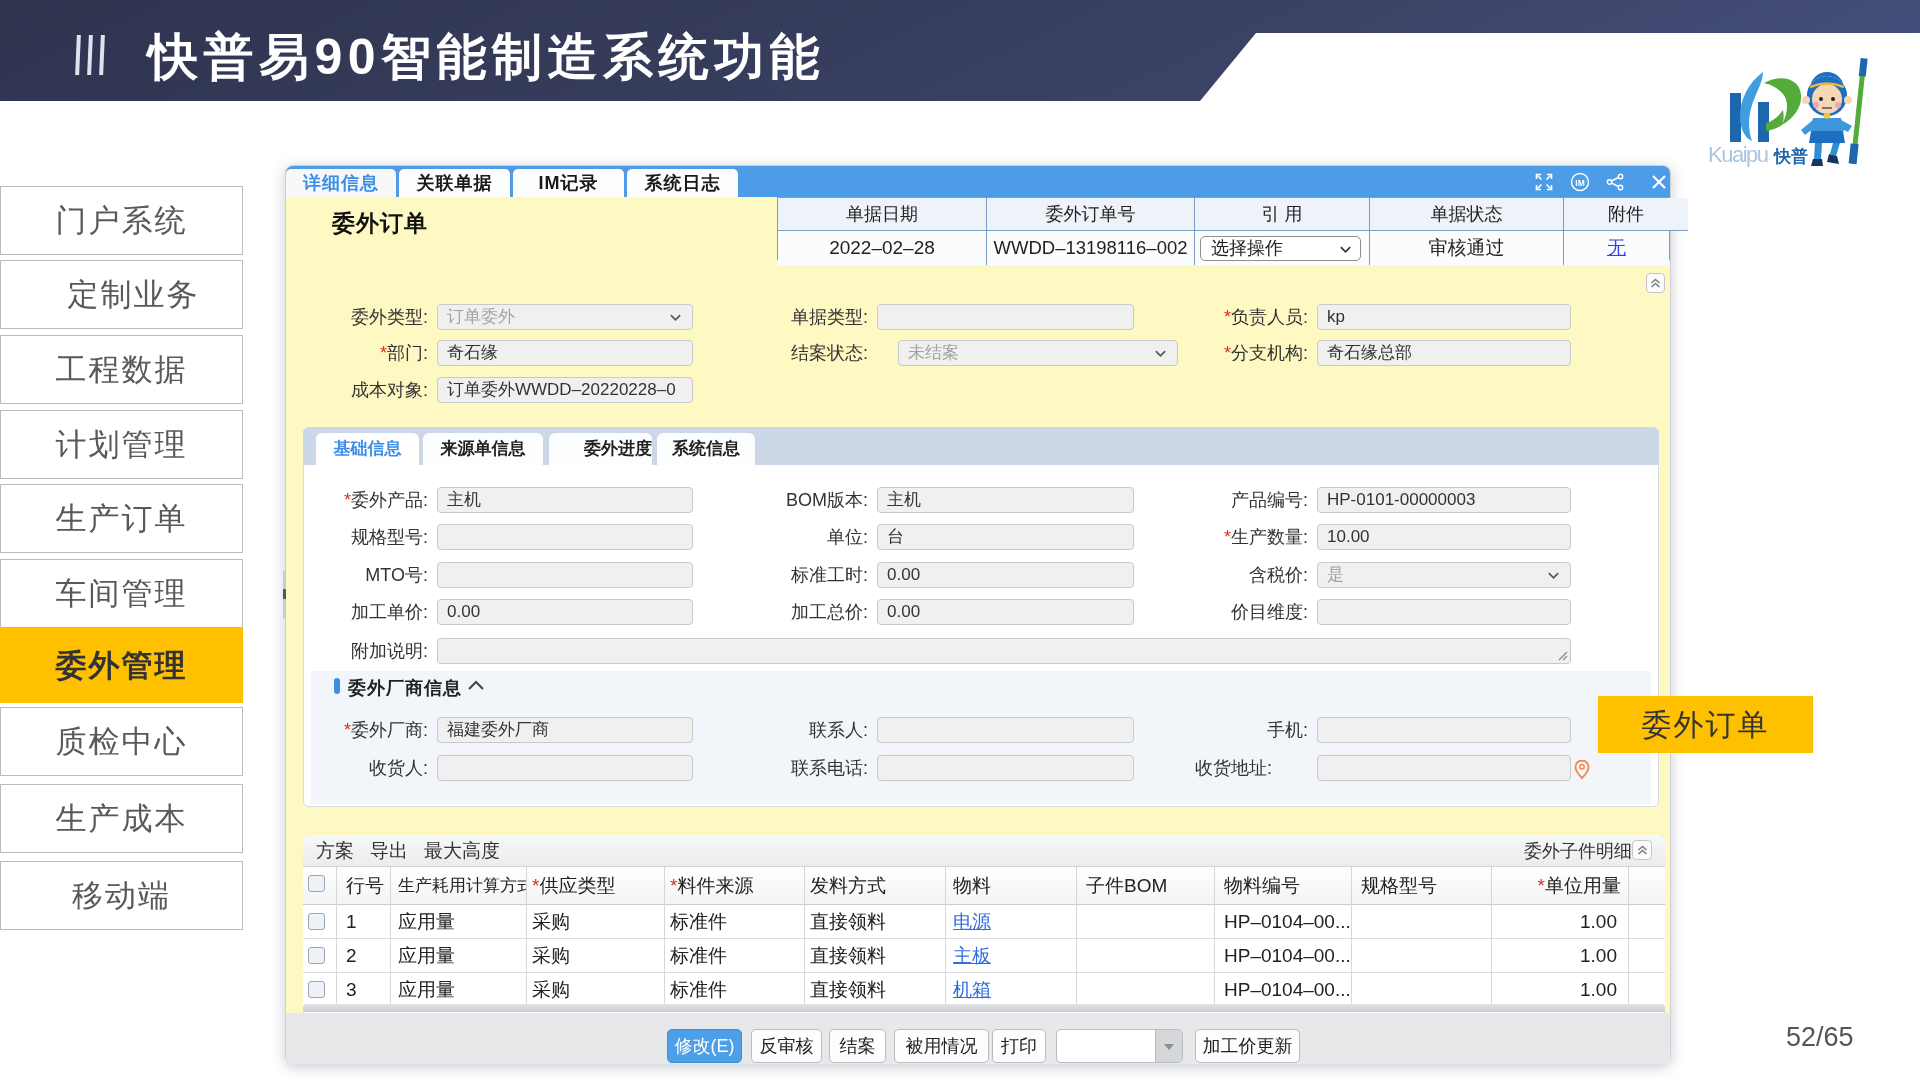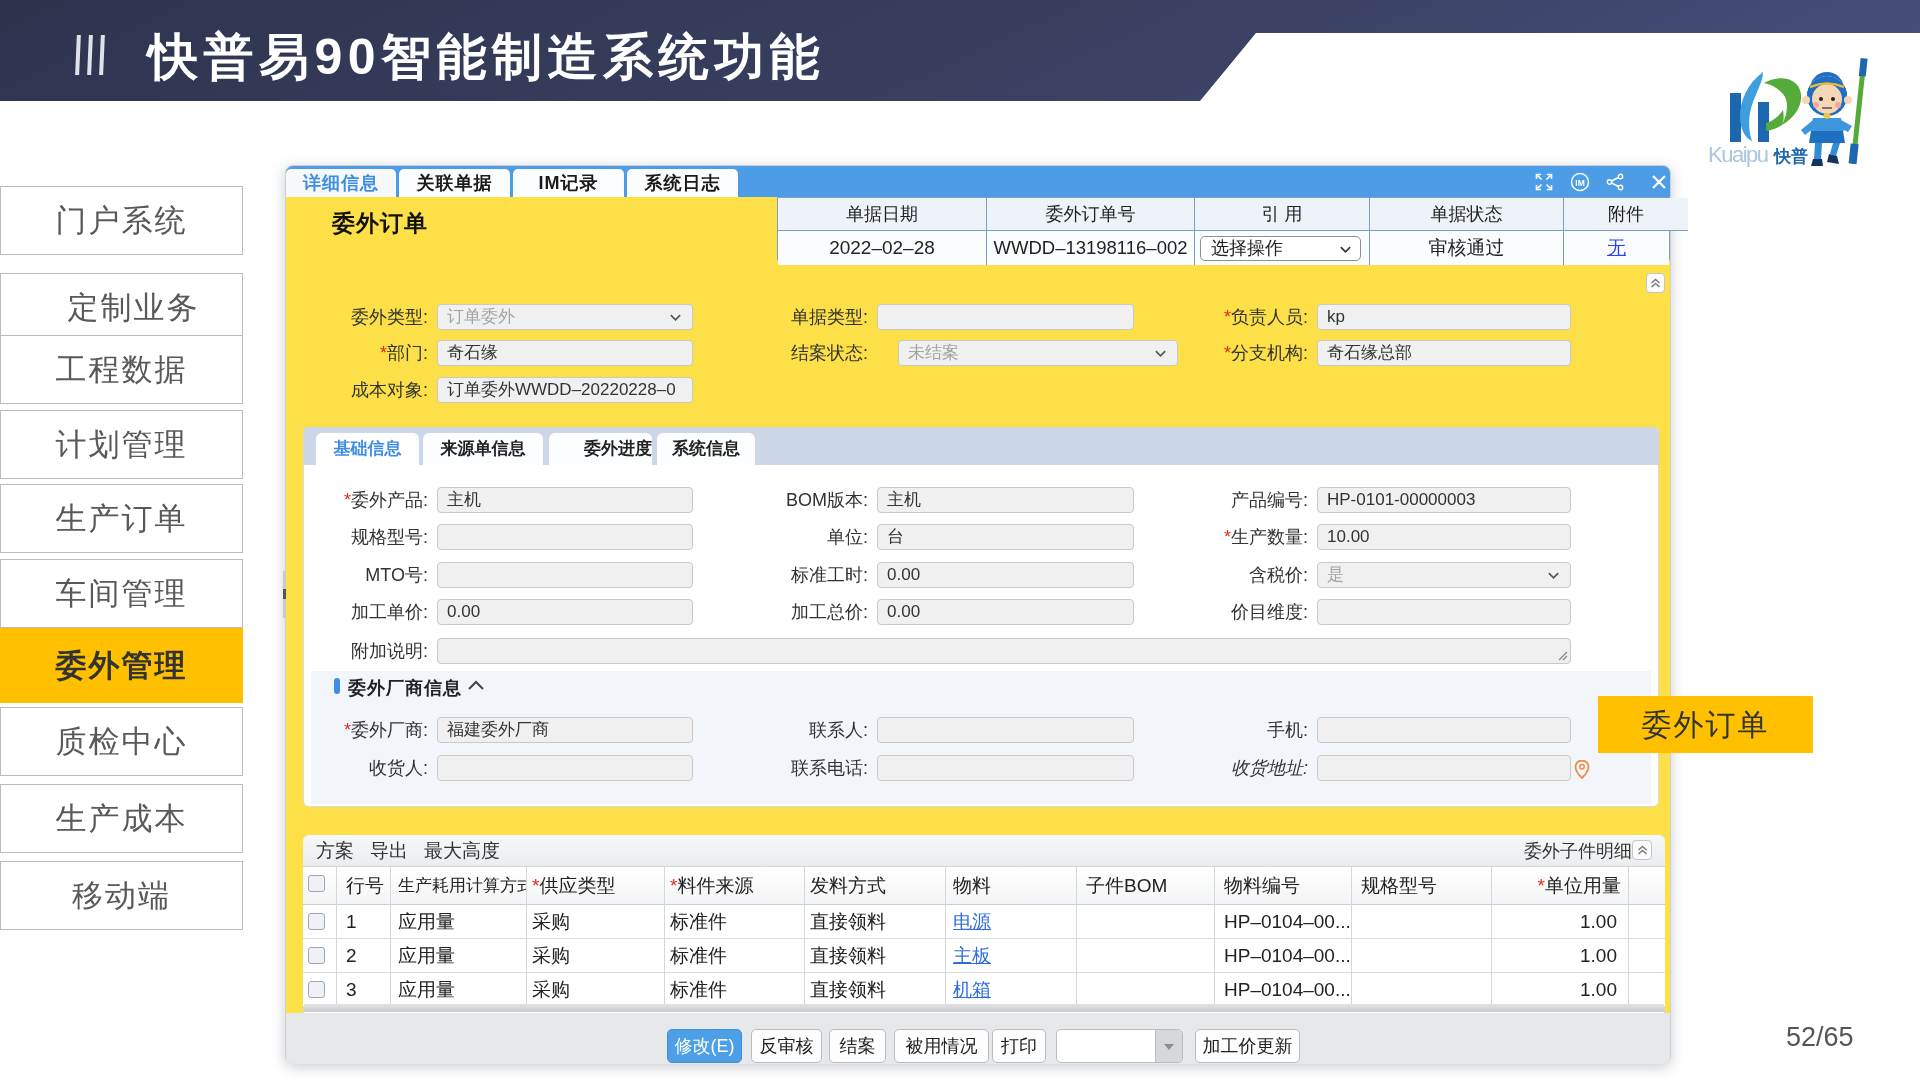--- a/index.html
+++ b/index.html
@@ -22,21 +22,21 @@
     text-align:center; line-height:67px; white-space:nowrap; }
   .mi.on { background:#ffc000; border:none; color:#333; height:75px; line-height:75px; font-weight:bold; }
 
   
   .pageno { position:absolute; left:1786px; top:1022px; font-size:27px; color:#555; }
   .ylabel { position:absolute; left:1598px; top:696px; width:215px; height:57px; background:#ffc000;
     color:#333; font-size:30px; letter-spacing:2px; text-align:center; line-height:57px; z-index:30; }
 
   
   .win { position:absolute; left:285px; top:165px; width:1386px; height:899px;
-    background:#fde047; border:1px solid #cdd1d7; border-radius:8px;
+    background:#fef9c3; border:1px solid #cdd1d7; border-radius:8px;
     box-shadow:0 3px 14px rgba(40,50,70,.25); }
   .bluebar { position:absolute; left:0; top:0; width:1384px; height:31px; background:#4d9ce8; border-radius:7px 7px 0 0; }
   .ttab { position:absolute; top:3px; height:28px; background:#fcfdfe; font-size:18px; font-weight:bold;
     color:#1a1a1a; text-align:center; line-height:29px; letter-spacing:1px; border-radius:5px 5px 0 0; }
   .ttab.on { color:#3d8de4; background:#f7f8fa; }
 
   .wtitle { position:absolute; left:46px; top:42px; font-size:23px; font-weight:bold; color:#111; letter-spacing:1px; }
 
   
   .htable { position:absolute; left:491px; top:31px; width:893px; height:67px; }
@@ -121,21 +121,21 @@
     <path d="M117 64 L105 74 L109 79 L118 72 Z" fill="#3e97dd"></path>
     <path d="M145 64 L156 70 L152 76 L144 72 Z" fill="#3e97dd"></path>
     <path d="M127 60 Q131 66 135 60 L133 57 L129 57 Z" fill="#f0c63c"></path>
     <path d="M119 87 L126 87 L125 103 L118 103 Z" fill="#2f8cd6"></path>
     <path d="M137 87 L144 87 L140 100 L134 98 Z" fill="#2f8cd6"></path>
     <path d="M117 103 L126 103 L127 110 L115 110 Z" fill="#14355c"></path>
     <path d="M133 98 L141 100 L143 108 L131 106 Z" fill="#14355c"></path>
   </svg>
 
   <div class="mi" style="top:186px;">门户系统</div>
-  <div class="mi" style="top:273px;padding-left:24px;">定制业务</div>
+  <div class="mi" style="top:260px;padding-left:24px;">定制业务</div>
   <div class="mi" style="top:335px;">工程数据</div>
   <div class="mi" style="top:410px;">计划管理</div>
   <div class="mi" style="top:484px;">生产订单</div>
   <div class="mi" style="top:559px;">车间管理</div>
   <div class="mi on" style="top:628px;">委外管理</div>
   <div class="mi" style="top:707px;">质检中心</div>
   <div class="mi" style="top:784px;">生产成本</div>
   <div class="mi" style="top:861px;">移动端</div>
 
   <div class="abs" style="left:283px; top:571px; width:3px; height:47px; background:#cbcbcb; z-index:40;"></div>
@@ -278,21 +278,21 @@
     <div class="inp" style="left:151px; top:551px; width:256px;">福建委外厂商</div>
     <div class="lbl" style="left:412px; top:551px;">联系人:</div>
     <div class="inp" style="left:591px; top:551px; width:257px;"></div>
     <div class="lbl" style="left:852px; top:551px;">手机:</div>
     <div class="inp" style="left:1031px; top:551px; width:254px;"></div>
 
     <div class="lbl" style="left:-28px; top:589px;">收货人:</div>
     <div class="inp" style="left:151px; top:589px; width:256px;"></div>
     <div class="lbl" style="left:412px; top:589px;">联系电话:</div>
     <div class="inp" style="left:591px; top:589px; width:257px;"></div>
-    <div class="lbl" style="left:852px; top:589px;font-style:italic;">收货地址:</div>
+    <div class="lbl" style="left:816px; top:589px;">收货地址:</div>
     <div class="inp" style="left:1031px; top:589px; width:254px;"></div>
     <svg class="abs" style="left:1288px; top:593px;" width="16" height="21" viewBox="0 0 16 21">
       <path d="M8 1.5 C4.2 1.5 1.5 4.3 1.5 7.9 C1.5 12.4 8 19 8 19 C8 19 14.5 12.4 14.5 7.9 C14.5 4.3 11.8 1.5 8 1.5 Z" fill="none" stroke="#f08c4a" stroke-width="1.8"></path>
       <circle cx="8" cy="7.8" r="2.2" fill="none" stroke="#f08c4a" stroke-width="1.5"></circle>
     </svg>
 
     <div class="grid"></div>
     <div class="toolbar">
       <div class="tbi" style="left:13px;">方案</div>
       <div class="tbi" style="left:67px;">导出</div>

